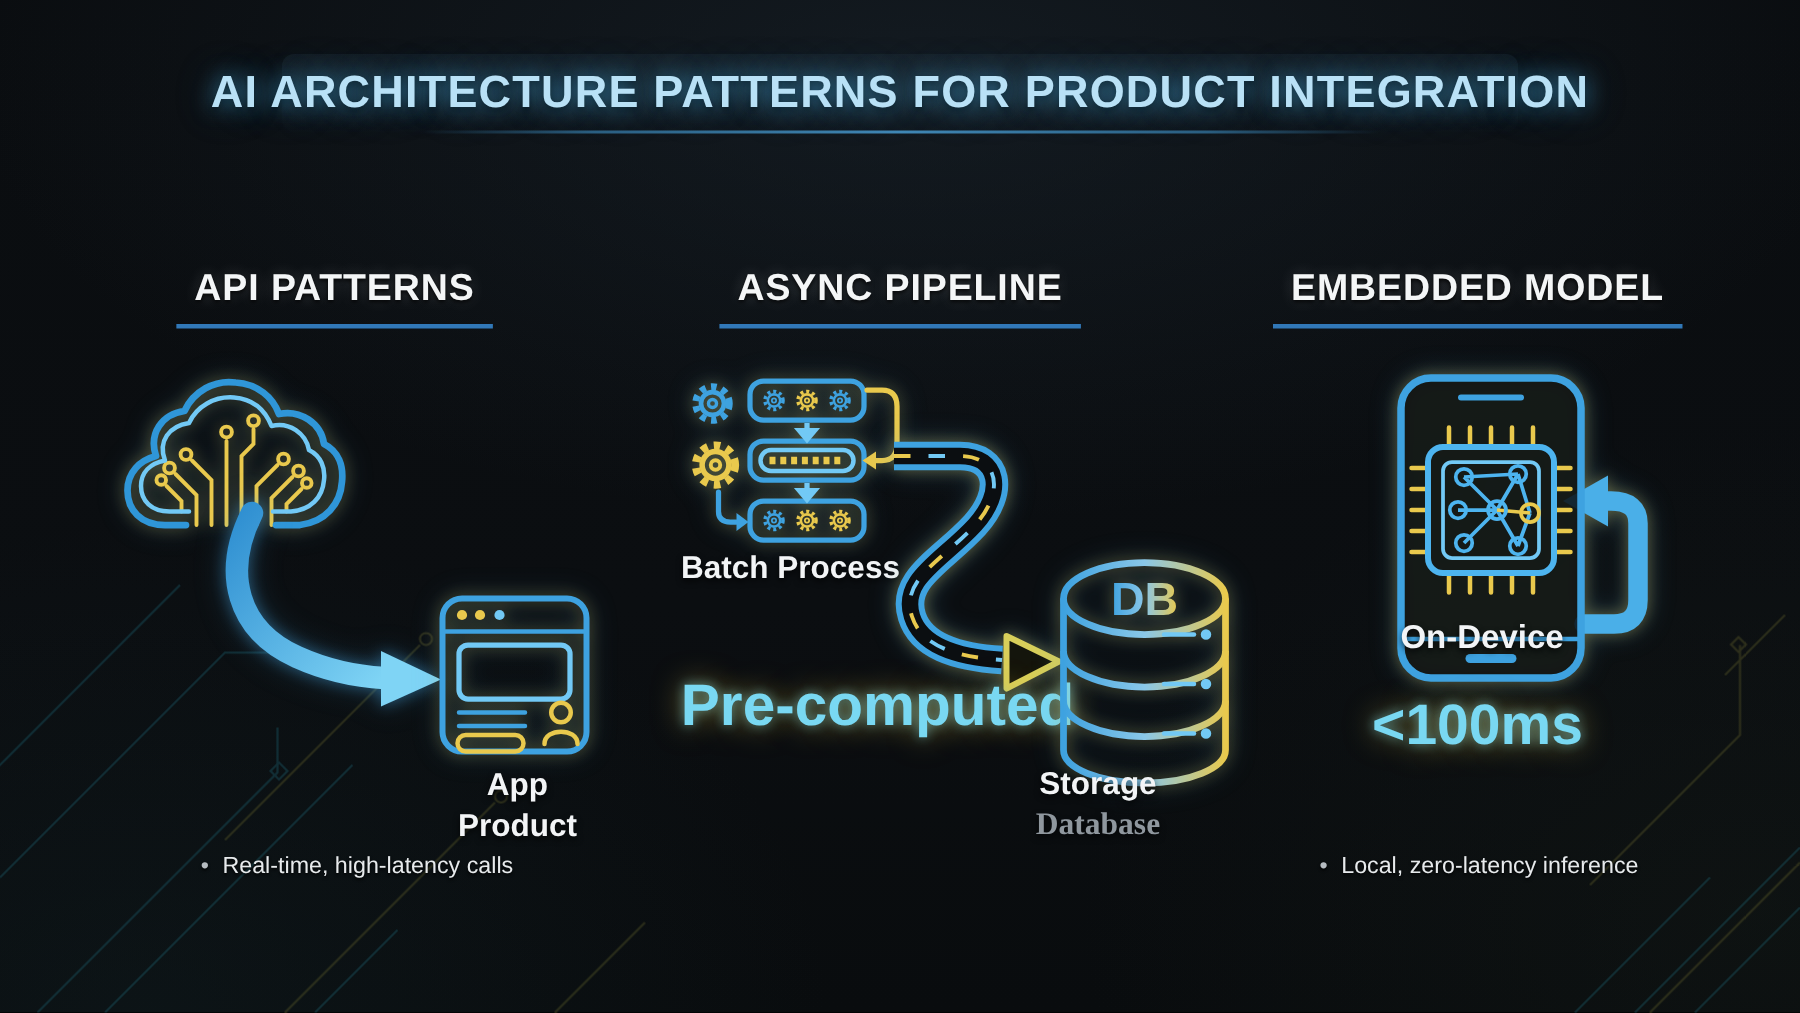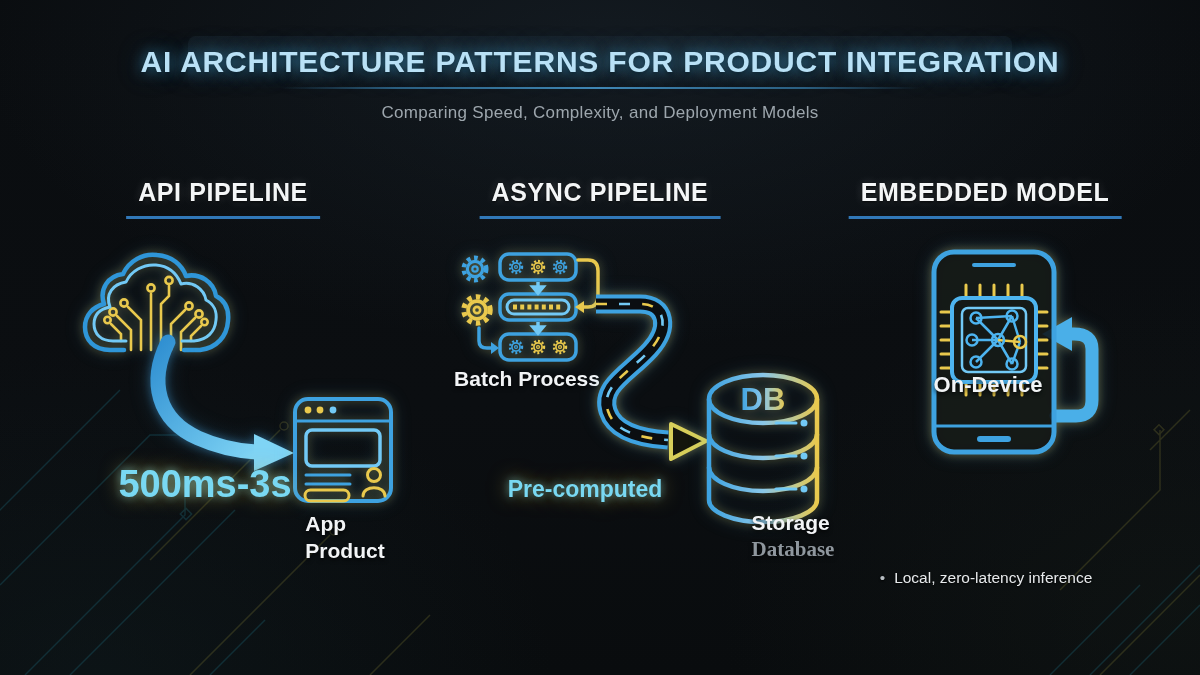--- a/index.html
+++ b/index.html
@@ -24,21 +24,21 @@
     background:linear-gradient(90deg,rgba(42,94,128,0),#2a5e80 18%,#3f86b4 50%,#2a5e80 82%,rgba(42,94,128,0));}
   .subtitle{left:600px;top:103px;white-space:nowrap;font-size:17px;color:#9da6ad;letter-spacing:.3px;}
   
   .col-header{top:178px;white-space:nowrap;font-size:25px;font-weight:bold;letter-spacing:.6px;color:#f4f6f7;
     padding:0 12px 9px;border-bottom:3px solid #3178b8;
     text-shadow:0 1px 3px rgba(0,0,0,.85),0 0 10px rgba(255,255,255,.18);}
   
   .metric{white-space:nowrap;font-weight:bold;color:#79d8f2;
     text-shadow:0 0 20px rgba(233,201,77,.6),0 0 8px rgba(114,215,242,.65),0 2px 5px rgba(0,0,0,.7);}
   
-  .ilabel{white-space:nowrap;font-weight:bold;color:#f2f4f6;font-size:21px;
+  .ilabel{white-space:nowrap;font-weight:bold;color:#f2f4f6;font-size:21px;text-align:center;
     text-shadow:0 2px 4px rgba(0,0,0,.75);}
   .ilabel .muted{color:#8f979e;font-family:Liberation Serif, serif;}
   
   .bullet{top:569px;white-space:nowrap;font-size:15.5px;color:#e7eaec;text-shadow:0 1px 2px rgba(0,0,0,.8);}
   .bullet .marker{color:#b6bcc1;margin-right:9px;}
   svg.icon{overflow:visible;filter:drop-shadow(0 0 5px rgba(70,170,235,.45)) drop-shadow(0 0 10px rgba(70,170,235,.18));}
   svg.ylw{filter:drop-shadow(0 0 5px rgba(233,201,77,.35)) drop-shadow(0 0 8px rgba(70,170,235,.25));}
   .bgtrace{left:0;top:0;}
 </style>
 </head>
@@ -76,23 +76,22 @@
       <circle cx="284" cy="426" r="4"></circle>
         <circle cx="334" cy="531" r="4"></circle>
       <path d="M1060,590 L1160,490 l0,-60 M1100,675 L1200,575 M1150,450 l40,-40"></path>
       <rect x="1156" y="426" width="7" height="7" transform="rotate(45 1159 429)"></rect>
     </g>
   </svg>
 
   <div class="abs title-panel"></div>
   <div class="abs cx title">AI ARCHITECTURE PATTERNS FOR PRODUCT INTEGRATION</div>
   <div class="abs cx title-underline"></div>
-  <div class="abs cx subtitle">Comparing Speed, Complexity, and Deployment Models</div>
-
-  <div class="abs cx col-header" style="left:223px">API PIPELINE</div>
+
+  <div class="abs cx col-header" style="left:223px">API PATTERNS</div>
   <div class="abs cx col-header" style="left:600px">ASYNC PIPELINE</div>
   <div class="abs cx col-header" style="left:985px">EMBEDDED MODEL</div>
 
   <svg class="abs icon ylw" style="left:80px;top:244px" width="152" height="114" viewBox="0 0 152 114">
 
     <g fill="none" stroke="#e9c94d" stroke-width="2.6" stroke-linecap="round">
       <path d="M71,106 V50"></path>
         <circle cx="71" cy="44" r="3.6"></circle>
       <path d="M81,106 V60 L89,52 V42"></path>
         <circle cx="89" cy="36.5" r="3.6"></circle>
@@ -127,27 +126,29 @@
     <circle cx="16" cy="14" r="3.4" fill="#e9c94d"></circle>
       <circle cx="28" cy="14" r="3.4" fill="#e9c94d"></circle>
       <circle cx="41" cy="14" r="3.4" fill="#72c9f5"></circle>
     <rect x="14" y="34" width="74" height="36" rx="6" fill="none" stroke="#72c9f5" stroke-width="3.5"></rect>
     <path d="M14,79 H58 M14,88 H58" stroke="#3ea2e0" stroke-width="3" stroke-linecap="round"></path>
     <rect x="13" y="94" width="44" height="11" rx="5.5" fill="none" stroke="#e9c94d" stroke-width="3"></rect>
     <circle cx="82" cy="79" r="6.5" fill="none" stroke="#e9c94d" stroke-width="3"></circle>
     <path d="M71,100 C71,89 93,89 93,100" fill="none" stroke="#e9c94d" stroke-width="3" stroke-linecap="round"></path>
   </svg>
 
-  <div class="abs cx metric" style="left:205px;top:463px;font-size:38px">500ms-3s</div>
 
   <div class="abs cx ilabel" style="left:345px;top:510px;line-height:27px">
     <div>App</div>
     <div>Product</div>
   </div>
 
+  <div class="abs cx bullet" style="left:238px">
+    <span class="marker">•</span><span>Real-time, high-latency calls</span>
+  </div>
 
   <svg class="abs icon ylw" style="left:452px;top:246px" width="152" height="122" viewBox="0 0 152 122">
     <use href="#gear" transform="translate(23,23) scale(0.9)" style="color:#3ea2e0"></use>
     <use href="#gear" transform="translate(25,64) scale(1.05)" style="color:#e9c94d"></use>
 
     <rect x="48" y="8" width="76" height="26" rx="9" fill="none" stroke="#3ea2e0" stroke-width="3.5"></rect>
     <use href="#gear" transform="translate(64,21) scale(0.48)" style="color:#3ea2e0"></use>
     <use href="#gear" transform="translate(86,21) scale(0.48)" style="color:#e9c94d"></use>
     <use href="#gear" transform="translate(108,21) scale(0.48)" style="color:#3ea2e0"></use>
     <rect x="48" y="48" width="76" height="26" rx="9" fill="none" stroke="#3ea2e0" stroke-width="3.5"></rect>
@@ -177,21 +178,21 @@
   <svg class="abs icon ylw" style="left:578px;top:278px" width="135" height="188" viewBox="0 0 135 188">
     <g fill="none">
       <path d="M18,26 H62 C88,26 92,50 72,72 C50,96 22,108 30,133 C36,152 58,160 90,162" stroke="#3ea2e0" stroke-width="19"></path>
       <path d="M18,26 H62 C88,26 92,50 72,72 C50,96 22,108 30,133 C36,152 58,160 90,162" stroke="#0b0e11" stroke-width="11"></path>
       <path d="M18,26 H62 C88,26 92,50 72,72 C50,96 22,108 30,133 C36,152 58,160 90,162" stroke="#e9c94d" stroke-width="2.6" stroke-dasharray="11 35"></path>
       <path d="M18,26 H62 C88,26 92,50 72,72 C50,96 22,108 30,133 C36,152 58,160 90,162" stroke="#72c9f5" stroke-width="2.6" stroke-dasharray="11 35" stroke-dashoffset="23"></path>
     </g>
     <polygon points="93,146 128,163 93,181" fill="#14150c" stroke="#d8cf5a" stroke-width="4" stroke-linejoin="round"></polygon>
   </svg>
 
-  <div class="abs cx metric" style="left:585px;top:476px;font-size:23px">Pre-computed</div>
+  <div class="abs cx metric" style="left:585px;top:449px;font-size:39px">Pre-computed</div>
 
   <svg class="abs icon ylw" style="left:702px;top:370px" width="122" height="142" viewBox="0 0 122 142">
     <g fill="none" stroke="url(#dbg)" stroke-width="4.5">
       <ellipse cx="61" cy="29" rx="54" ry="24"></ellipse>
       <path d="M7,29 V130 M115,29 V130"></path>
       <path d="M7,64 a54,24 0 0 0 108,0"></path>
       <path d="M7,97 a54,24 0 0 0 108,0"></path>
       <path d="M7,130 a54,24 0 0 0 108,0" stroke-width="0"></path>
       <path d="M7,130 a54,22 0 0 0 108,0"></path>
     </g>
@@ -199,21 +200,21 @@
       <path d="M74,53 H94"></path>
         <circle cx="102" cy="53" r="2" fill="#72c9f5"></circle>
       <path d="M74,86 H94"></path>
         <circle cx="102" cy="86" r="2" fill="#72c9f5"></circle>
       <path d="M74,119 H94"></path>
         <circle cx="102" cy="119" r="2" fill="#72c9f5"></circle>
     </g>
     <text x="61" y="40" text-anchor="middle" font-family="Liberation Sans, sans-serif" font-size="31" font-weight="bold" fill="url(#dbg)">DB</text>
   </svg>
 
-  <div class="abs cx ilabel" style="left:793px;top:510px;line-height:26px">
+  <div class="abs cx ilabel" style="left:732px;top:510px;line-height:26px">
     <div>Storage</div>
     <div class="muted">Database</div>
   </div>
 
 
   <svg class="abs icon ylw" style="left:920px;top:246px" width="190" height="212" viewBox="0 0 190 212">
 
     <path d="M136,170 H156 Q172,170 172,154 V103 Q172,88 154,88 H150" fill="none" stroke="#4aafe8" stroke-width="13" stroke-linecap="round"></path>
     <polygon points="152,71 152,105 122,88" fill="#4aafe8"></polygon>
 
@@ -238,20 +239,21 @@
       <circle cx="56" cy="72" r="5.5"></circle>
         <circle cx="52" cy="94" r="5.5"></circle>
         <circle cx="56" cy="116" r="5.5"></circle>
       <circle cx="78" cy="94" r="6"></circle>
         <circle cx="92" cy="70" r="5.5"></circle>
         <circle cx="92" cy="118" r="5.5"></circle>
       <circle cx="100" cy="96" r="6" stroke="#e9c94d"></circle>
     </g>
   </svg>
 
-  <div class="abs cx ilabel" style="left:988px;top:372px;font-size:22px">On-Device</div>
-
+  <div class="abs cx ilabel" style="left:988px;top:412px;font-size:22px">On-Device</div>
+
+  <div class="abs cx metric" style="left:985px;top:463px;font-size:38px">&lt;100ms</div>
 
   <div class="abs cx bullet" style="left:986px">
     <span class="marker">•</span><span>Local, zero-latency inference</span>
   </div>
 
 </div>
 
 </body></html>

